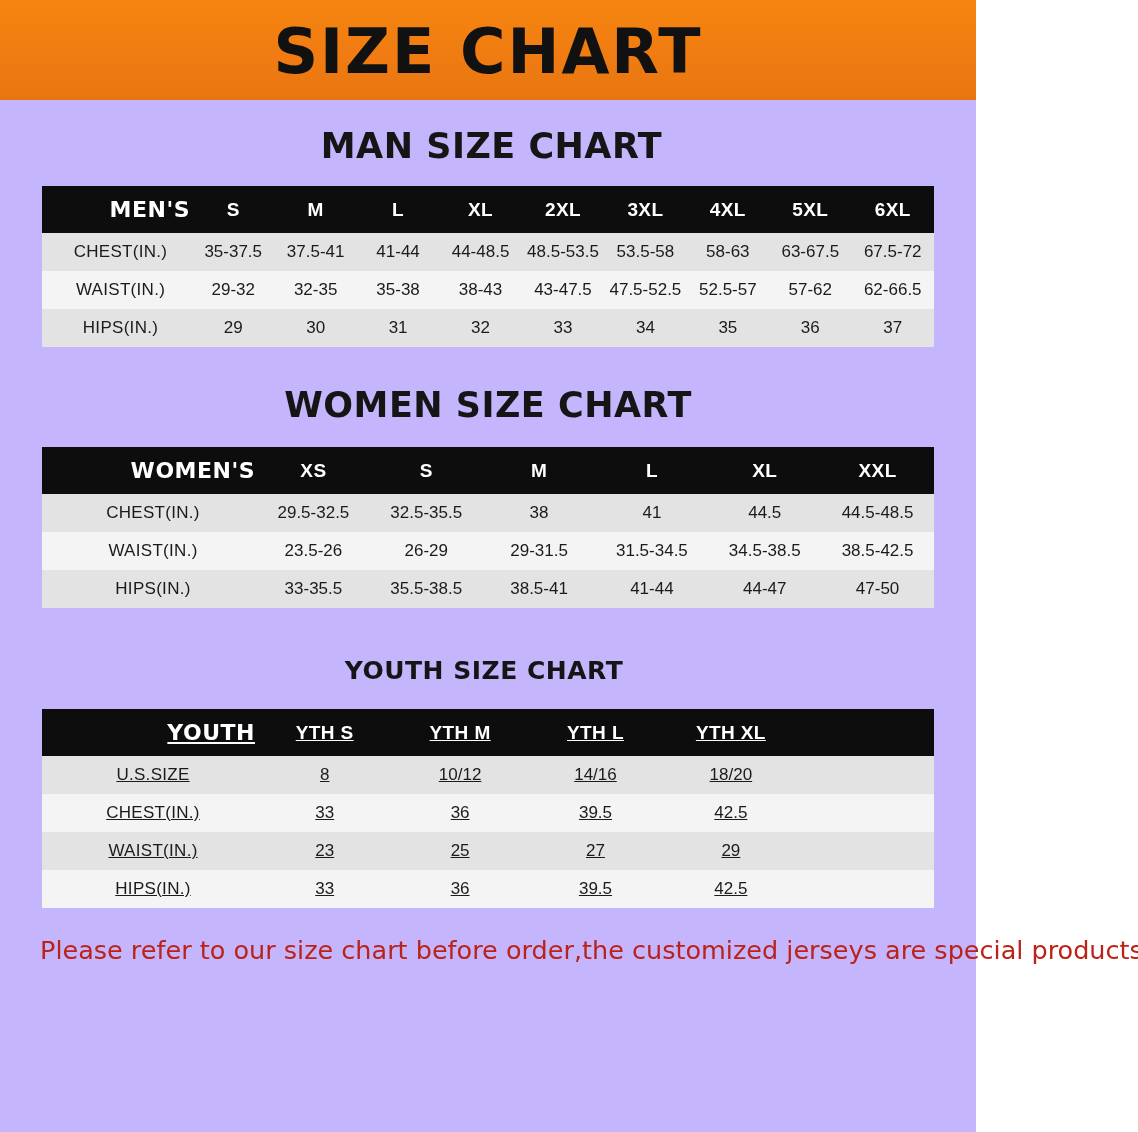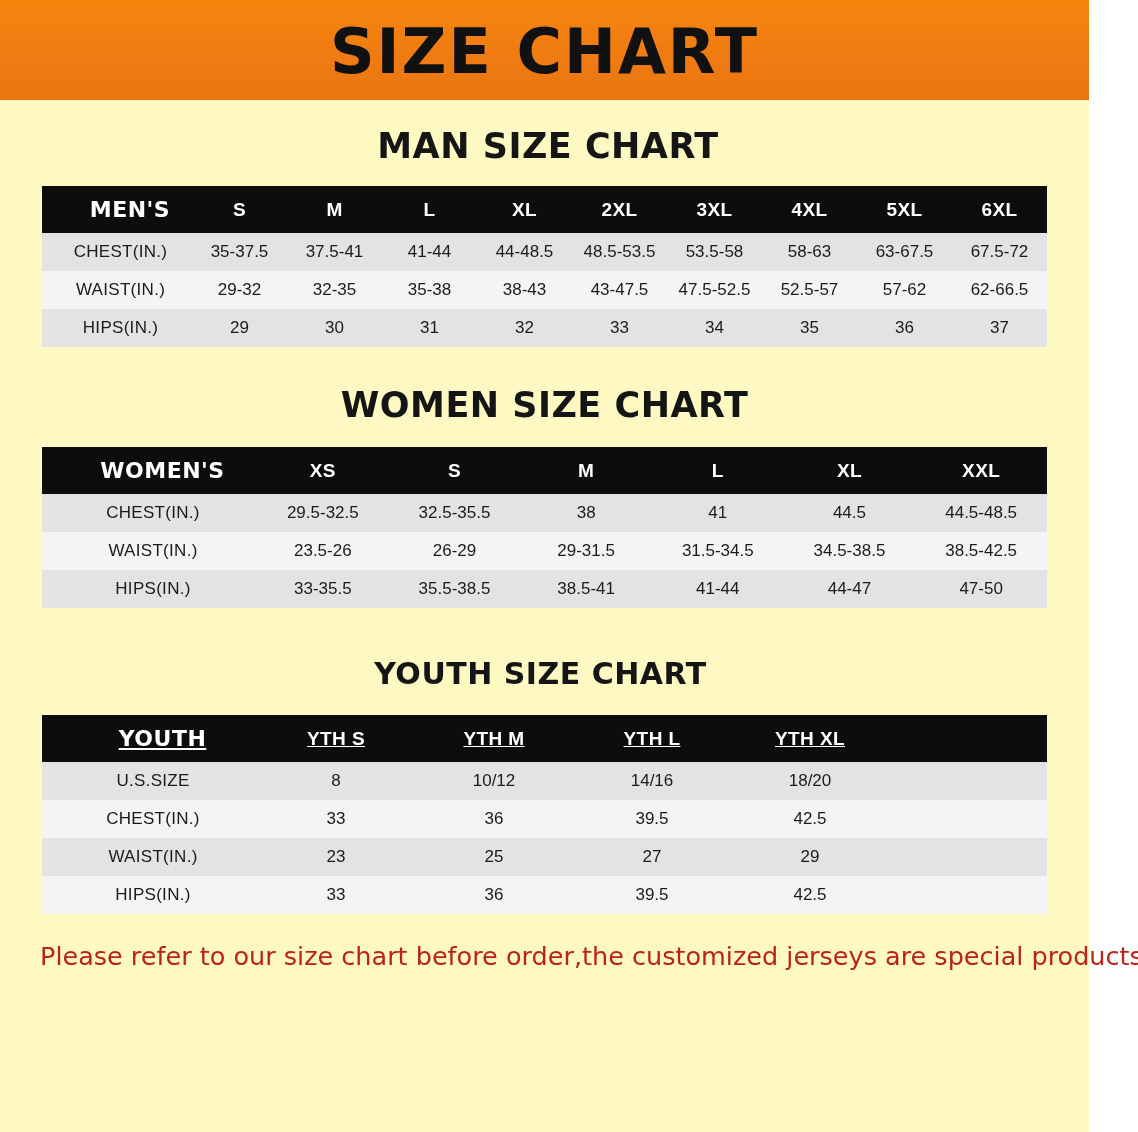--- a/index.html
+++ b/index.html
@@ -8,23 +8,23 @@
   }
   body {
     width: 1138px;
     height: 1132px;
     background: #ffffff;
     font-family: "Liberation Sans", sans-serif;
     overflow: hidden;
   }
   .page {
     position: relative;
-    width: 1089px;
+    width: 976px;
     height: 1132px;
-    background: #fef9c3;
+    background: #c4b5fd;
   }
 
   
   .banner {
     height: 100px;
     background: #f47a16;
     background: linear-gradient(180deg, #f6850f 0%, #ef7b12 60%, #e8760f 100%);
     display: flex;
     align-items: center;
     justify-content: center;
@@ -42,21 +42,21 @@
   
   .section-title {
     text-align: center;
     font-family: "DejaVu Sans", sans-serif;
     font-weight: 700;
     color: #151515;
     letter-spacing: 0.5px;
   }
   .st-man   { font-size: 35px; margin: 26px 0 20px 7px; }
   .st-women { font-size: 35px; margin: 38px 0 22px 0; text-align: center; }
-  .st-youth { font-size: 30px; margin: 48px 8px 24px 0; }
+  .st-youth { font-size: 25px; margin: 48px 8px 24px 0; }
 
   
   .tbl-wrap {
     margin: 0 42px;
   }
   table.size-table {
     width: 100%;
     border-collapse: collapse;
     table-layout: fixed;
   }
@@ -72,21 +72,21 @@
     background: #0d0d0d;
   }
   table.size-table thead th {
     color: #ffffff;
     font-size: 19px;
     font-weight: 700;
     padding: 11px 2px;
     letter-spacing: 0.4px;
   }
   table.size-table thead th.row-label {
-    text-align: center;
+    text-align: right;
     padding-left: 28px;
     font-family: "DejaVu Sans", sans-serif;
     font-size: 22px;
     font-weight: 700;
     letter-spacing: 0.5px;
   }
   table.size-table tbody td {
     font-size: 17px;
     padding: 9px 2px;
   }
@@ -105,21 +105,21 @@
   .women-table col.c0 { width: 215px; }
   .women-table thead th { font-size: 21px; }
   .women-table thead th.row-label { font-size: 23px; }
   .women-table tbody td { font-size: 18px; padding: 11px 2px; }
   .women-table tbody td.row-label { font-size: 18px; }
 
   
   .youth-table col.c0 { width: 215px; }
   .youth-table thead th { font-size: 21px; text-decoration: underline; }
   .youth-table thead th.row-label { font-size: 23px; }
-  .youth-table tbody td { font-size: 18px; padding: 13px 2px; }
+  .youth-table tbody td { font-size: 18px; padding: 13px 2px; text-decoration: underline; }
   .youth-table tbody td.row-label { font-size: 18px; }
   .youth-table tbody tr.odd  { background: #ececec; }
   .youth-table tbody tr.even { background: #fafafa; }
 
   
   .note {
     margin: 26px 40px 0 40px;
     color: #bb2218;
     font-family: "DejaVu Sans", sans-serif;
     font-size: 25.5px;

